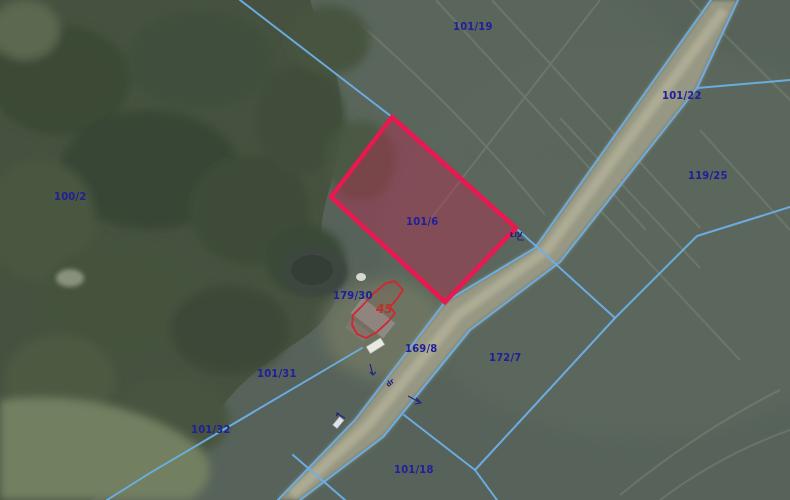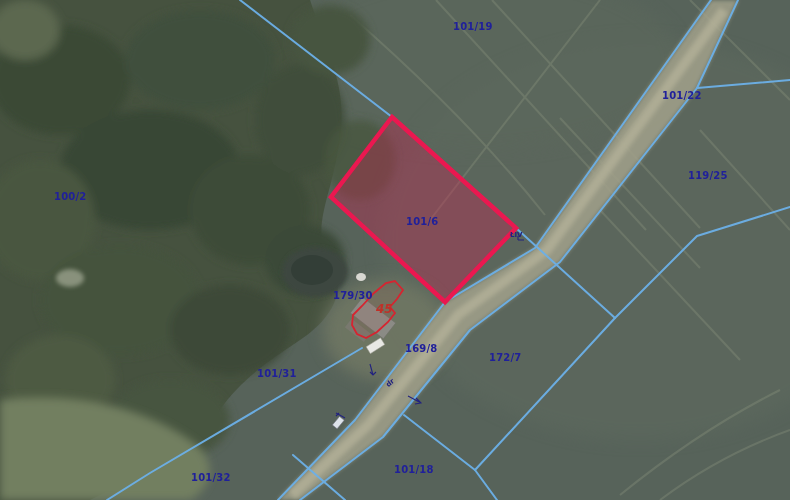--- a/index.html
+++ b/index.html
@@ -119,19 +119,19 @@
 
   <div class="plabel" style="left:453px;top:21px">101/19</div>
   <div class="plabel" style="left:662px;top:90px">101/22</div>
   <div class="plabel" style="left:688px;top:170px">119/25</div>
   <div class="plabel" style="left:54px;top:191px">100/2</div>
   <div class="plabel" style="left:406px;top:216px">101/6</div>
   <div class="plabel" style="left:333px;top:290px">179/30</div>
   <div class="plabel" style="left:405px;top:343px">169/8</div>
   <div class="plabel" style="left:489px;top:352px">172/7</div>
   <div class="plabel" style="left:257px;top:368px">101/31</div>
-  <div class="plabel" style="left:191px;top:472px">101/32</div>
+  <div class="plabel" style="left:191px;top:424px">101/32</div>
   <div class="plabel" style="left:394px;top:464px">101/18</div>
 
   <div class="sym" style="left:510px;top:231px">ŁIV</div>
   <div class="sym" style="left:386px;top:379px;transform:rotate(-38deg)">dr</div>
   <div class="blabel" style="left:376px;top:302px">45</div>
 </div>
 
 </body></html>

